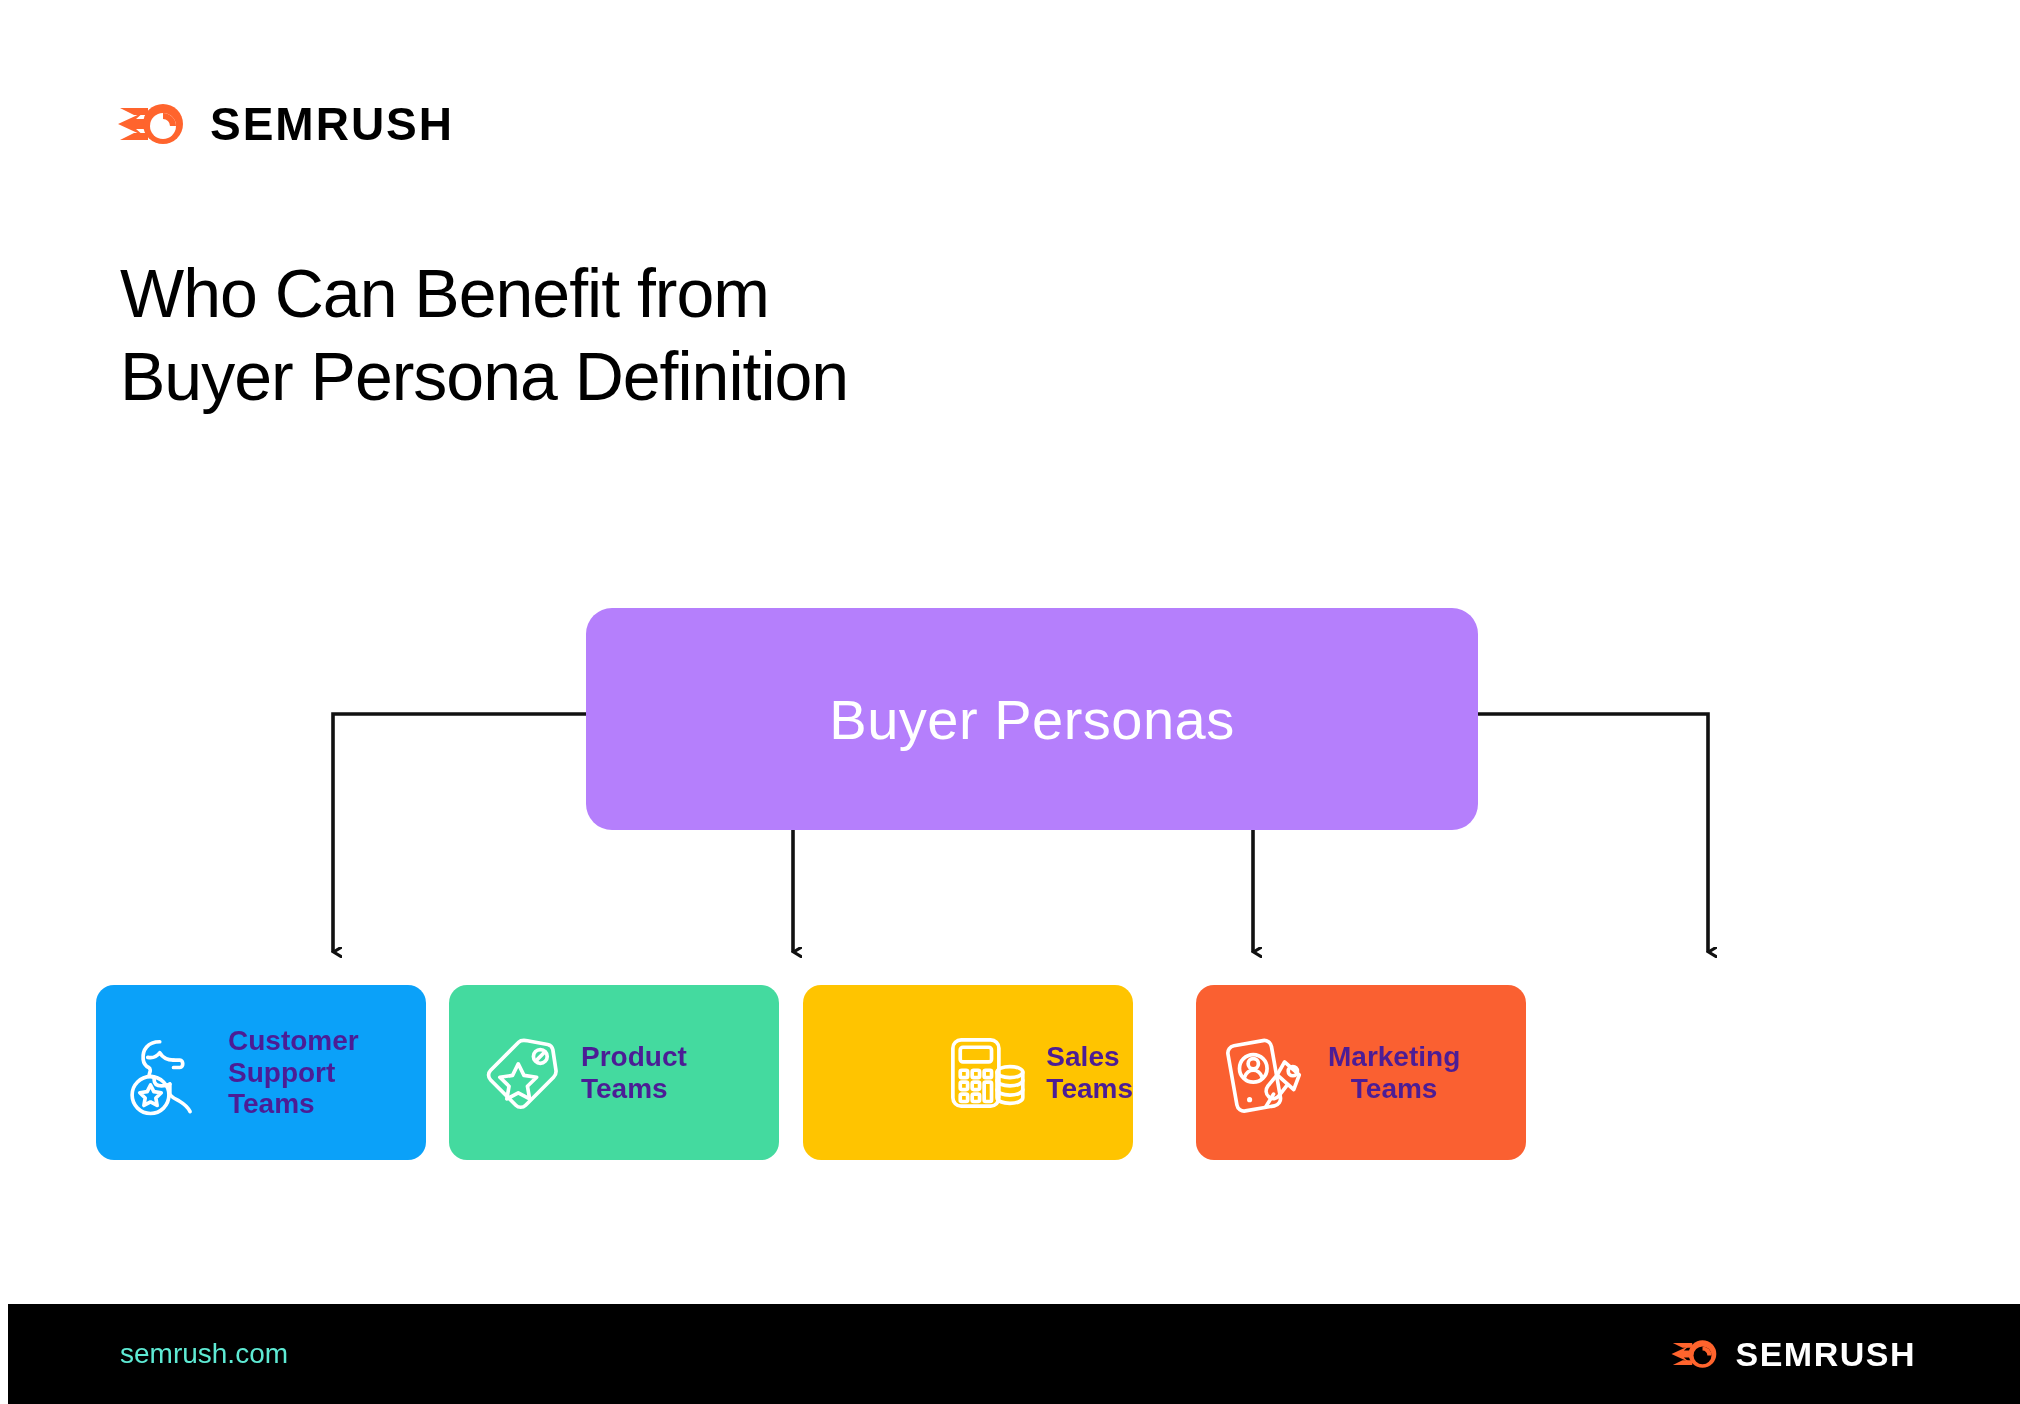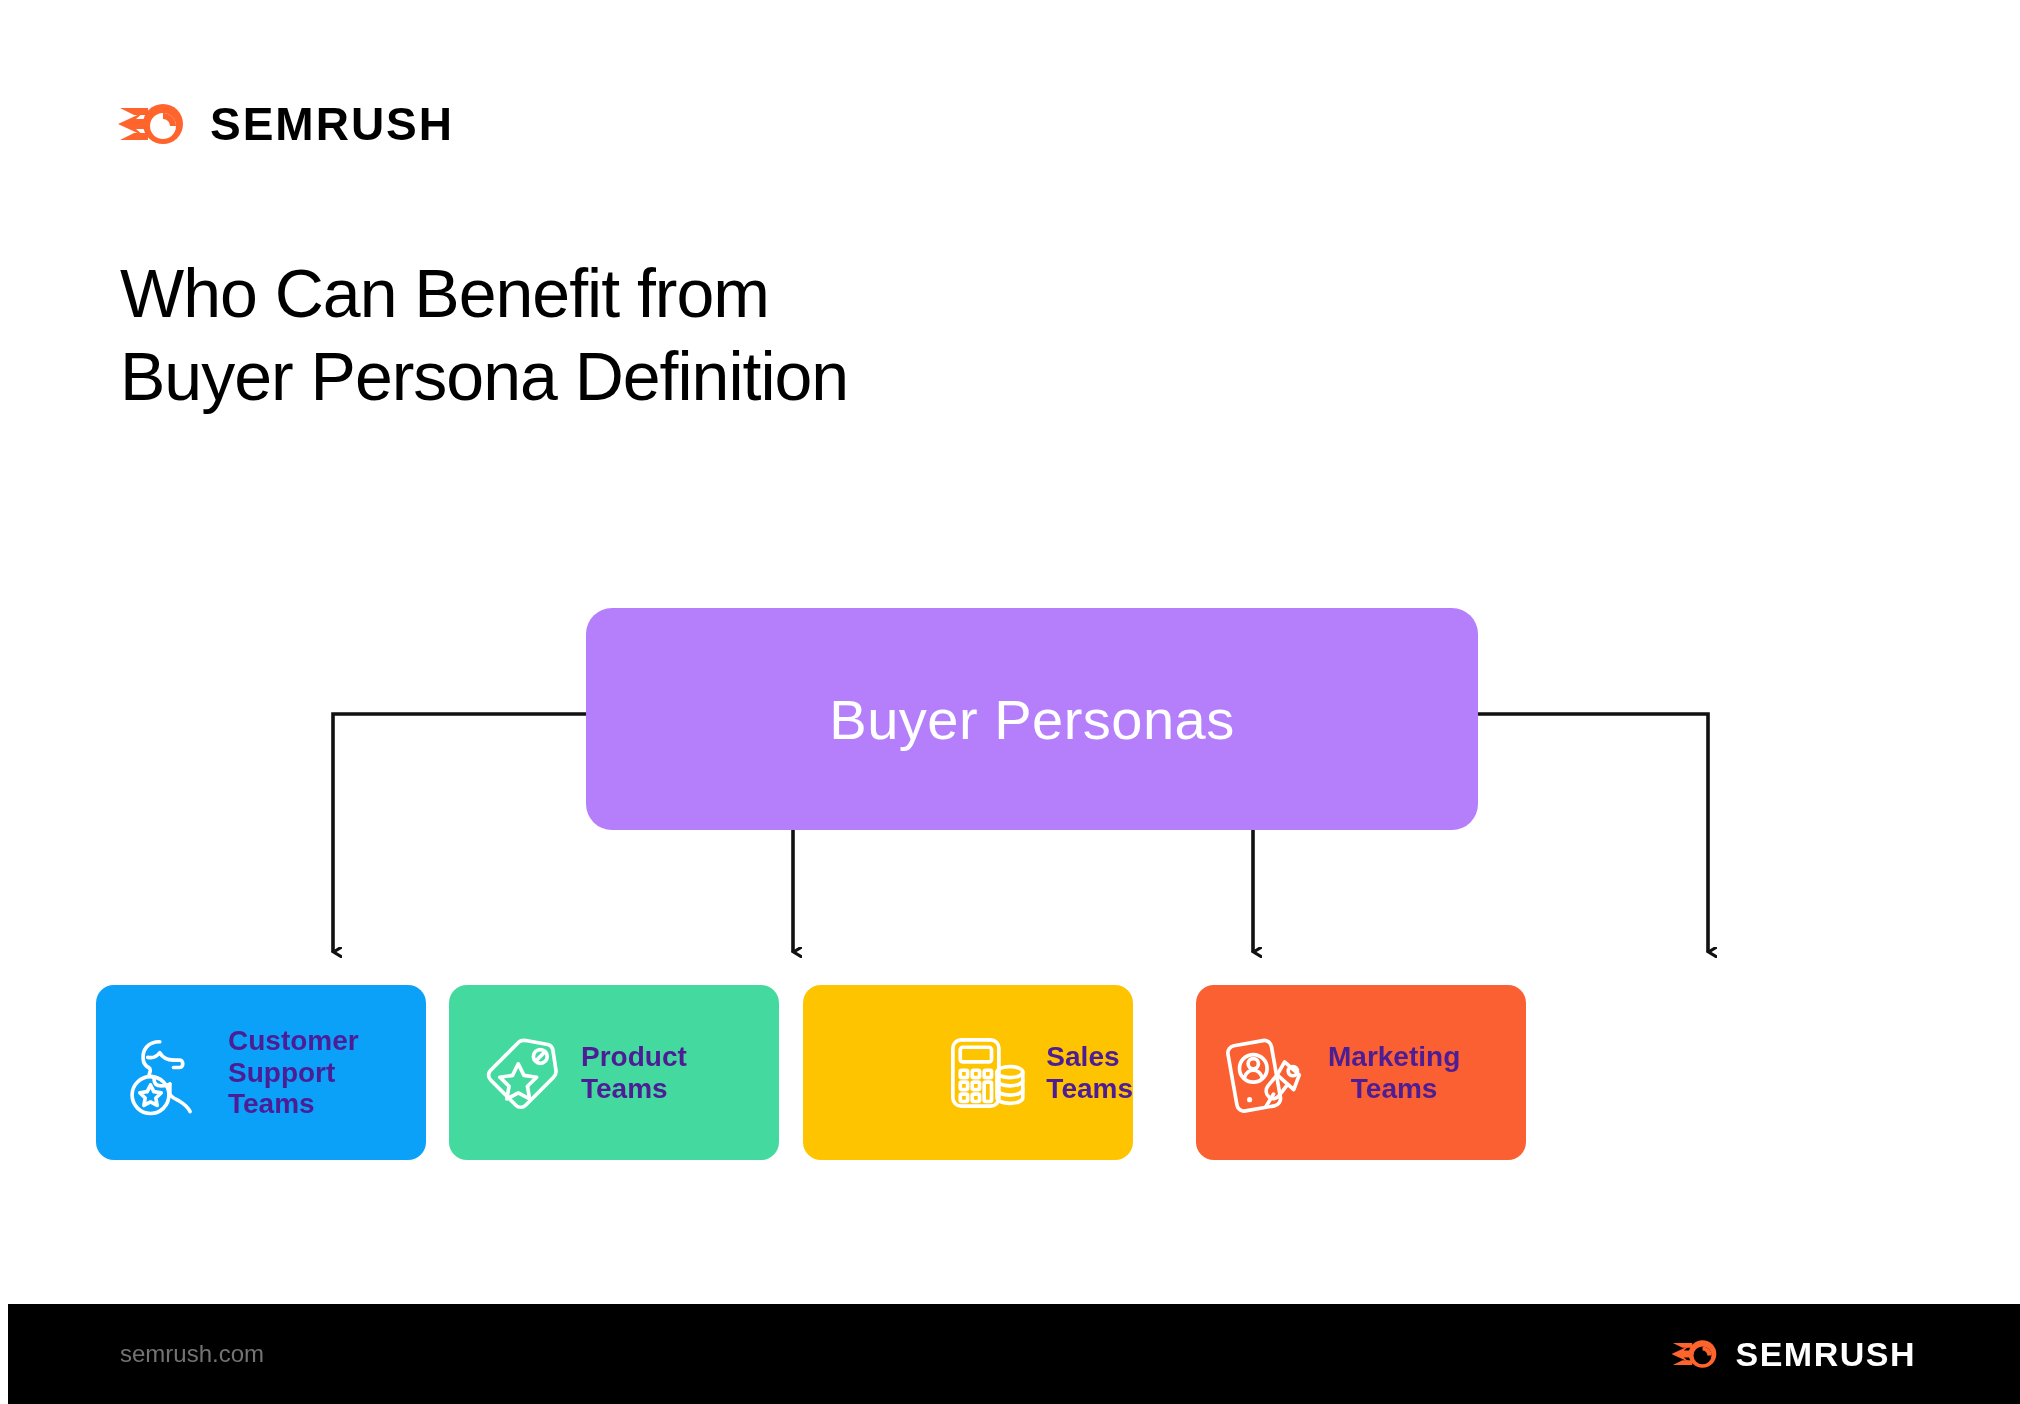--- a/index.html
+++ b/index.html
@@ -62,21 +62,21 @@
   #card-2{left:795px;justify-content:flex-end;}
   #card-3{left:1188px;text-align:center;}
 
   
   .footer{
     position:absolute;left:0;bottom:0;width:2020px;height:100px;
     background:#000000;
   }
   .footer-url{
     position:absolute;left:112px;top:50%;transform:translateY(-50%);
-    color:#737373;font-size:24px;
+    color:#5eead4;font-size:28px;
   }
   .footer-brand{
     position:absolute;right:112px;top:50%;transform:translateY(-50%);
     display:flex;align-items:center;gap:12px;
   }
   .footer-mark{width:52px;height:40px;display:block;}
   .footer-word{
     color:#ffffff;font-size:34px;font-weight:bold;letter-spacing:1.5px;line-height:1;
   }
 </style>

